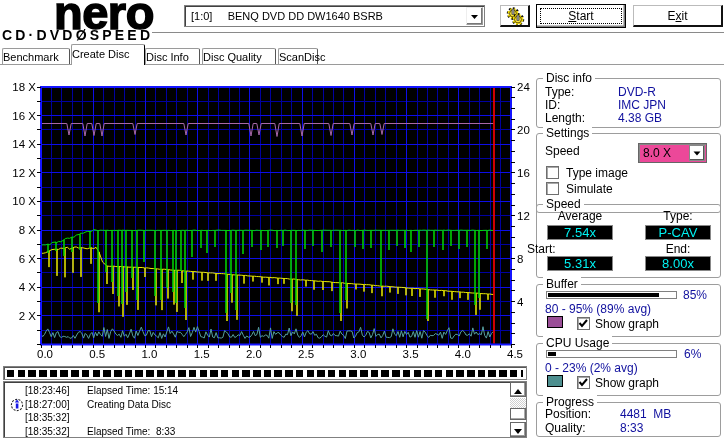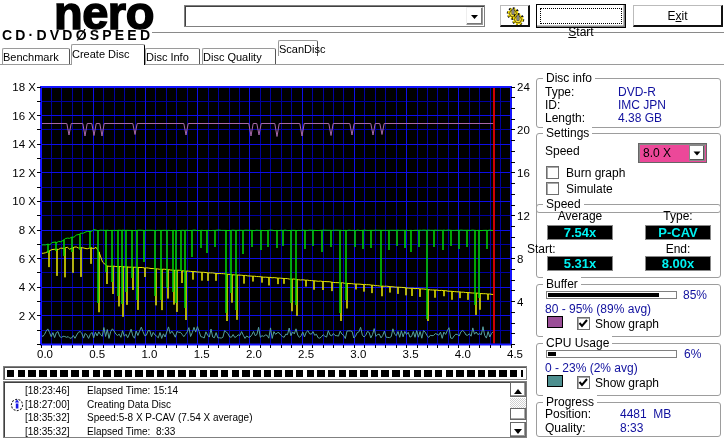--- a/index.html
+++ b/index.html
@@ -2,35 +2,36 @@
 <html><head><meta charset="utf-8"><style>
 *{margin:0;padding:0;box-sizing:border-box}
 html,body{width:724px;height:441px;background:#fff;font-family:"Liberation Sans",sans-serif;color:#000;overflow:hidden}
 .abs{position:absolute}
 .t11{font-size:10px}
 .t12{font-size:12px}
 .nav{color:#10109e}
 .fs{position:absolute;border:1px solid #9d9d9d;border-radius:3px;left:536px;width:185px}
 .fs>.lg{position:absolute;top:-8px;left:6px;background:#fff;padding:0 3px;font-size:12px;line-height:14px;white-space:nowrap}
 .cb{position:absolute;width:13px;height:13px;background:#fff;border:1px solid #6e6e6e;box-shadow:inset 1px 1px 0 #a8a8a8}
-.lcd{position:absolute;width:66px;height:15px;background:#000;border:1px solid #888;color:#00F2F2;font-weight:bold;font-size:13px;text-align:center;line-height:14px}
+.lcd{position:absolute;width:66px;height:15px;background:#000;border:1px solid #888;color:#00F2F2;font-weight:normal;font-size:13px;text-align:center;line-height:14px}
 .bar{position:absolute;width:131px;height:8px;background:#fff;border:1px solid #808080}
 .sw{position:absolute;width:16px;height:12px;border:1px solid #000}
 .lbl{position:absolute;font-size:12px;white-space:nowrap}
 .btn{position:absolute;background:#fff;font-size:12px;text-align:center}
 .tab{position:absolute;background:#fff;border:1px solid #9a9a9a;border-bottom:none;border-radius:2px 2px 0 0;font-size:11px;border-right-color:#555}
 </style></head>
 <body>
 
 <div class="abs" style="left:54px;top:-15px;font-size:47px;font-weight:bold;letter-spacing:-0.5px;-webkit-text-stroke:1.5px #000">nero</div>
 <div class="abs" style="left:2px;top:27px;font-size:14px;font-weight:bold;letter-spacing:3.2px;white-space:nowrap">CD·DVDØSPEED</div>
 <div class="abs" style="left:152px;top:32px;width:572px;height:1px;background:#8a8a8a"></div>
 <div class="abs" style="left:152px;top:33px;width:572px;height:1px;background:#fff"></div>
 
 <div class="abs" style="left:184px;top:5px;width:301px;height:22px;border:1px solid #808080;box-shadow:inset 1px 1px 0 #404040, inset -1px -1px 0 #fff;background:#fff">
+  <div class="abs" style="font-size:11px;left:6px;top:4px;white-space:pre">[1:0]     BENQ DVD DD DW1640 BSRB</div>
   <div class="abs" style="right:1px;top:1px;width:17px;height:18px;background:#fff;border:1px solid #999;border-top-color:#eee;border-left-color:#eee;box-shadow:inset -1px -1px 0 #777">
     <svg width="15" height="16">
         <path d="M4 7 L11 7 L7.5 11 Z" fill="#000"></path>
       </svg>
   </div>
 </div>
 
 <div class="btn" style="left:500px;top:5px;width:30px;height:22px;border-style:solid;border-width:1px 2px 2px 1px;border-color:#bbb #111 #111 #bbb;background:#fff">
   <svg width="28" height="19">
     <circle cx="12" cy="7.5" r="4.6" fill="none" stroke="#000" stroke-width="3.2" stroke-dasharray="1.8 1.7"></circle>
@@ -39,31 +40,31 @@
     <rect x="10.9" y="3" width="2.2" height="5.5" fill="#9a9a9a" stroke="#333" stroke-width="0.6"></rect>
     <circle cx="17" cy="13.5" r="4.6" fill="none" stroke="#000" stroke-width="3.2" stroke-dasharray="1.8 1.7"></circle>
     <circle cx="17" cy="13.5" r="4.4" fill="#F5DE00" stroke="#F5DE00" stroke-width="2" stroke-dasharray="1.8 1.7"></circle>
     <circle cx="17" cy="13.5" r="3.4" fill="#FFEB3B" stroke="#403000" stroke-width="0.8"></circle>
     <rect x="15.9" y="9" width="2.2" height="5.5" fill="#9a9a9a" stroke="#333" stroke-width="0.6"></rect>
   </svg>
 </div>
 
 <div class="btn" style="left:536px;top:4px;width:90px;height:24px;border:1.5px solid #000;box-shadow:inset -1.5px -1.5px 0 #808080, inset 1.5px 1.5px 0 #fff">
   <div class="abs" style="left:4px;top:4px;right:4px;bottom:4px;outline:1px dotted #000"></div>
-  <div style="margin-top:20px"><span style="text-decoration:underline">S</span>tart</div>
+  <div style="margin-top:4px"><span style="text-decoration:underline">S</span>tart</div>
 </div>
 <div class="btn" style="left:633px;top:5px;width:90px;height:22px;border-style:solid;border-width:1px 2px 2px 1px;border-color:#bbb #111 #111 #bbb">
   <div style="margin-top:3px">E<span style="text-decoration:underline">x</span>it</div>
 </div>
 
 <div class="abs" style="left:0;top:64px;width:724px;height:1px;background:#9a9a9a"></div>
 <div class="tab" style="left:2px;top:48px;width:68px;height:16px;line-height:16px">Benchmark</div>
 <div class="tab" style="left:145px;top:48px;width:55px;height:16px;line-height:16px">Disc Info</div>
 <div class="tab" style="left:202px;top:48px;width:74px;height:16px;line-height:16px">Disc Quality</div>
-<div class="tab" style="left:278px;top:40px;width:40px;height:16px;line-height:16px">ScanDisc</div>
+<div class="tab" style="left:278px;top:48px;width:40px;height:16px;line-height:16px">ScanDisc</div>
 <div class="tab" style="left:71px;top:44px;width:74px;height:21px;line-height:19px;border-right-color:#000;z-index:3">Create Disc</div>
 
 <svg width="530" height="300" style="position:absolute;left:0;top:75px">
 <rect x="41.0" y="12.0" width="470.0" height="257.5" fill="#000000"></rect>
 <path d="M51.44 12.0V269.5 M61.89 12.0V269.5 M72.33 12.0V269.5 M82.78 12.0V269.5 M103.67 12.0V269.5 M114.11 12.0V269.5 M124.56 12.0V269.5 M135.00 12.0V269.5 M155.89 12.0V269.5 M166.33 12.0V269.5 M176.78 12.0V269.5 M187.22 12.0V269.5 M208.11 12.0V269.5 M218.56 12.0V269.5 M229.00 12.0V269.5 M239.44 12.0V269.5 M260.33 12.0V269.5 M270.78 12.0V269.5 M281.22 12.0V269.5 M291.67 12.0V269.5 M312.56 12.0V269.5 M323.00 12.0V269.5 M333.44 12.0V269.5 M343.89 12.0V269.5 M364.78 12.0V269.5 M375.22 12.0V269.5 M385.67 12.0V269.5 M396.11 12.0V269.5 M417.00 12.0V269.5 M427.44 12.0V269.5 M437.89 12.0V269.5 M448.33 12.0V269.5 M469.22 12.0V269.5 M479.67 12.0V269.5 M490.11 12.0V269.5 M500.56 12.0V269.5 M41.0 255.19H511.0 M41.0 226.58H511.0 M41.0 197.97H511.0 M41.0 169.36H511.0 M41.0 140.75H511.0 M41.0 112.14H511.0 M41.0 83.53H511.0 M41.0 54.92H511.0 M41.0 26.31H511.0" stroke="#0000A0" stroke-width="1" fill="none" shape-rendering="crispEdges"></path>
 <path d="M93.22 12.0V269.5 M145.44 12.0V269.5 M197.67 12.0V269.5 M249.89 12.0V269.5 M302.11 12.0V269.5 M354.33 12.0V269.5 M406.56 12.0V269.5 M458.78 12.0V269.5 M41.0 240.89H511.0 M41.0 212.28H511.0 M41.0 183.67H511.0 M41.0 155.06H511.0 M41.0 126.44H511.0 M41.0 97.83H511.0 M41.0 69.22H511.0 M41.0 40.61H511.0" stroke="#0D0DE8" stroke-width="1" fill="none" shape-rendering="crispEdges"></path>
 <polyline points="41.0,259.2 42.7,261.6 44.4,259.6 46.1,256.2 47.8,253.9 49.5,257.4 51.2,261.7 52.9,257.6 54.6,262.6 56.3,257.7 58.0,256.6 59.7,261.5 61.4,262.5 63.1,261.3 64.8,261.5 66.5,262.3 68.2,261.6 69.9,263.3 71.6,263.0 73.3,260.5 75.0,263.3 76.7,260.0 78.4,257.3 80.1,256.5 81.8,258.2 83.5,263.1 85.2,258.4 86.9,260.1 88.6,263.4 90.3,259.3 92.0,257.4 93.7,262.8 95.4,257.2 97.1,260.9 98.8,256.8 100.5,259.6 102.2,261.3 103.9,252.5 105.6,261.5 107.3,254.5 109.0,263.4 110.7,256.6 112.4,253.8 114.1,256.0 115.8,259.1 117.5,260.5 119.2,259.2 120.9,262.3 122.6,255.7 124.3,261.2 126.0,259.3 127.7,262.7 129.4,258.9 131.1,254.1 132.8,260.9 134.5,263.2 136.2,256.0 137.9,260.5 139.6,256.1 141.3,252.1 143.0,256.7 144.7,260.7 146.4,260.2 148.1,255.6 149.8,255.6 151.5,261.7 153.2,257.4 154.9,259.9 156.6,261.2 158.3,262.8 160.0,257.5 161.7,263.4 163.4,258.8 165.1,262.0 166.8,256.9 168.5,251.9 170.2,258.5 171.9,256.2 173.6,258.9 175.3,262.2 177.0,256.5 178.7,257.3 180.4,257.3 182.1,259.3 183.8,261.7 185.5,259.4 187.2,256.9 188.9,252.6 190.6,261.5 192.3,257.5 194.0,252.3 195.7,257.1 197.4,251.6 199.1,256.4 200.8,261.6 202.5,262.1 204.2,263.0 205.9,256.8 207.6,260.1 209.3,262.1 211.0,254.0 212.7,262.0 214.4,262.7 216.1,257.6 217.8,262.8 219.5,262.8 221.2,263.1 222.9,262.3 224.6,255.6 226.3,256.9 228.0,258.8 229.7,262.0 231.4,262.2 233.1,259.5 234.8,262.5 236.5,261.6 238.2,259.8 239.9,260.5 241.6,256.6 243.3,260.3 245.0,263.4 246.7,261.0 248.4,262.2 250.1,262.0 251.8,259.8 253.5,256.5 255.2,260.7 256.9,259.5 258.6,252.3 260.3,262.3 262.0,260.7 263.7,261.4 265.4,260.0 267.1,260.3 268.8,263.2 270.5,252.9 272.2,263.4 273.9,256.6 275.6,259.3 277.3,257.8 279.0,257.6 280.7,260.0 282.4,261.5 284.1,262.3 285.8,259.1 287.5,259.6 289.2,253.0 290.9,260.7 292.6,256.9 294.3,258.9 296.0,253.8 297.7,260.0 299.4,262.4 301.1,260.7 302.8,257.1 304.5,261.9 306.2,257.2 307.9,255.7 309.6,258.8 311.3,259.2 313.0,256.6 314.7,260.3 316.4,259.3 318.1,262.7 319.8,263.2 321.5,261.7 323.2,259.7 324.9,261.3 326.6,262.1 328.3,255.7 330.0,260.0 331.7,260.9 333.4,258.5 335.1,260.5 336.8,260.7 338.5,261.1 340.2,256.1 341.9,259.1 343.6,260.4 345.3,263.5 347.0,256.1 348.7,255.9 350.4,255.9 352.1,256.5 353.8,263.0 355.5,261.2 357.2,257.6 358.9,256.9 360.6,252.3 362.3,260.0 364.0,262.0 365.7,260.4 367.4,256.5 369.1,257.3 370.8,262.9 372.5,259.6 374.2,253.6 375.9,261.4 377.6,259.5 379.3,259.2 381.0,262.9 382.7,260.5 384.4,256.1 386.1,262.2 387.8,262.4 389.5,262.6 391.2,261.7 392.9,253.8 394.6,259.2 396.3,260.7 398.0,256.5 399.7,262.3 401.4,255.8 403.1,261.8 404.8,256.4 406.5,259.5 408.2,257.3 409.9,262.1 411.6,261.4 413.3,256.5 415.0,262.3 416.7,255.6 418.4,262.2 420.1,256.5 421.8,263.2 423.5,255.6 425.2,257.2 426.9,260.3 428.6,262.5 430.3,260.3 432.0,260.7 433.7,260.4 435.4,258.5 437.1,259.3 438.8,260.2 440.5,257.2 442.2,263.3 443.9,257.1 445.6,259.4 447.3,255.7 449.0,252.7 450.7,263.0 452.4,263.5 454.1,260.8 455.8,259.2 457.5,259.6 459.2,261.0 460.9,256.8 462.6,255.5 464.3,256.9 466.0,260.0 467.7,260.3 469.4,258.8 471.1,261.2 472.8,252.9 474.5,259.2 476.2,257.0 477.9,259.6 479.6,258.7 481.3,259.7 483.0,251.7 484.7,260.5 486.4,263.1 488.1,256.6 489.8,262.0 491.5,258.4 493.2,256.6" fill="none" stroke="#55A0A0" stroke-width="1"></polyline>
 <polyline points="41.0,48.5 66.8,48.5 69.0,60.0 71.2,48.5 82.8,48.5 85.0,61.0 87.2,48.5 91.8,48.5 94.0,60.5 96.2,48.5 99.8,48.5 102.0,61.0 104.2,48.5 132.8,48.5 135.0,59.5 137.2,48.5 183.8,48.5 186.0,60.0 188.2,48.5 248.8,48.5 251.0,61.0 253.2,48.5 256.8,48.5 259.0,60.0 261.2,48.5 274.8,48.5 277.0,61.5 279.2,48.5 299.8,48.5 302.0,61.0 304.2,48.5 328.8,48.5 331.0,60.5 333.2,48.5 349.8,48.5 352.0,60.0 354.2,48.5 370.8,48.5 373.0,60.0 375.2,48.5 379.8,48.5 382.0,59.5 384.2,48.5 493.5,48.5" fill="none" stroke="#A868A8" stroke-width="1"></polyline>
 <polyline points="41.0,178.2 43.2,178.3 45.4,177.8 49.0,176.0 49.0,192.1 49.0,176.0 49.8,175.6 52.0,174.6 54.2,174.3 57.0,174.3 57.0,200.9 57.0,174.3 58.6,174.4 60.8,173.1 65.0,173.5 65.0,202.3 65.0,173.5 65.2,172.8 67.4,172.3 69.6,174.2 73.0,172.9 73.0,197.8 73.0,172.9 74.0,172.2 76.2,171.9 78.4,173.0 81.0,172.7 81.0,201.9 81.0,172.7 82.8,172.8 85.0,173.3 87.2,173.8 91.0,172.5 91.0,188.8 91.0,172.5 91.6,173.0 93.8,173.6 96.0,172.3 99.0,177.0 99.0,237.2 99.0,177.0 100.4,181.1 102.6,187.1 107.0,191.1 107.0,209.0 107.0,191.1 107.0,191.0 109.2,191.3 113.0,191.3 113.0,219.0 113.0,191.3 113.6,191.1 115.8,191.6 119.0,191.6 119.0,231.4 119.0,191.6 120.2,191.5 123.0,191.7 123.0,241.8 123.0,191.7 124.6,191.9 127.0,191.9 127.0,229.8 127.0,191.9 129.0,192.2 132.9,192.1 133.0,215.0 133.1,192.1 133.4,192.2 135.6,192.3 137.9,192.4 138.0,234.9 138.1,192.4 140.0,192.5 142.2,192.5 144.9,193.0 145.0,202.0 145.1,193.0 146.6,192.8 148.8,193.1 151.0,193.5 153.2,193.6 155.9,193.8 156.0,230.3 156.1,193.8 157.6,193.9 159.8,194.3 161.9,194.3 162.0,235.1 162.1,194.3 164.2,194.2 167.9,194.7 168.0,223.5 168.1,194.7 168.6,194.6 170.8,195.0 173.9,195.2 174.0,229.6 174.1,195.2 176.9,195.4 177.0,236.9 177.1,195.4 177.4,195.2 179.6,195.3 181.9,195.8 182.0,208.0 182.1,195.8 185.9,196.1 186.0,245.0 186.1,196.1 186.2,196.0 188.4,196.1 190.6,196.4 192.9,196.6 193.0,204.6 193.1,196.6 195.0,196.6 197.2,197.0 199.4,197.1 201.9,197.3 202.0,205.6 202.1,197.3 203.8,197.3 207.9,197.8 208.0,205.8 208.1,197.8 208.2,197.8 210.4,197.9 212.6,197.9 215.9,198.4 216.0,205.8 216.1,198.4 217.0,198.7 219.2,198.5 221.4,198.6 223.6,198.7 226.9,199.2 227.0,246.0 227.1,199.2 228.0,199.3 231.9,199.6 232.0,227.6 232.1,199.6 232.4,199.8 234.6,199.9 236.9,200.0 237.0,244.8 237.1,200.0 239.0,200.1 241.2,200.2 243.9,200.5 244.0,208.6 244.1,200.5 245.6,200.4 247.8,200.9 250.0,201.0 252.9,201.2 253.0,206.5 253.1,201.2 254.4,201.2 256.6,201.5 258.8,201.6 261.9,201.9 262.0,207.6 262.1,201.9 263.2,202.2 265.4,202.2 268.9,202.4 269.0,210.4 269.1,202.4 269.8,202.3 272.0,202.8 274.2,202.6 277.9,203.1 278.0,209.1 278.1,203.1 278.6,203.1 280.8,203.2 283.9,203.5 284.0,208.8 284.1,203.5 285.2,203.5 287.4,203.6 289.6,204.1 291.9,204.1 292.0,236.2 292.1,204.1 294.0,204.0 296.9,204.5 297.0,240.8 297.1,204.5 298.4,204.7 300.6,205.0 302.8,204.8 305.9,205.2 306.0,211.5 306.1,205.2 307.2,205.1 309.4,205.5 311.6,205.6 313.9,205.8 314.0,214.7 314.1,205.8 316.0,206.0 318.2,206.3 320.4,206.1 322.9,206.5 323.0,215.0 323.1,206.5 324.8,206.5 327.0,206.7 329.2,206.7 331.9,207.2 332.0,216.1 332.1,207.2 333.6,207.5 335.8,207.6 338.0,207.7 340.9,207.9 341.0,246.0 341.1,207.9 342.4,207.7 344.6,208.3 346.9,208.3 347.0,233.4 347.1,208.3 349.0,208.6 351.2,208.6 353.4,208.9 355.9,209.0 356.0,214.4 356.1,209.0 357.8,209.1 360.0,209.2 363.9,209.6 364.0,216.6 364.1,209.6 364.4,209.4 366.6,209.7 368.8,209.7 371.9,210.2 372.0,218.1 372.1,210.2 373.2,210.2 375.4,210.6 377.6,210.7 379.8,211.0 381.9,211.0 382.0,221.2 382.1,211.0 384.2,211.3 386.4,211.2 389.9,211.6 390.0,217.5 390.1,211.6 390.8,211.7 393.0,211.8 395.2,212.1 397.9,212.2 398.0,218.9 398.1,212.2 399.6,212.3 401.8,212.4 405.9,212.8 406.0,220.3 406.1,212.8 406.2,212.9 408.4,213.2 411.9,213.3 412.0,221.0 412.1,213.3 412.8,213.2 415.0,213.7 417.2,213.4 419.9,213.9 420.0,221.9 420.1,213.9 421.6,213.9 423.8,214.0 427.9,214.5 428.0,246.0 428.1,214.5 428.2,214.6 430.4,214.9 432.6,215.0 434.9,215.0 435.0,222.7 435.1,215.0 437.0,215.1 439.2,215.5 441.4,215.4 443.9,215.7 444.0,221.2 444.1,215.7 445.8,215.7 448.0,216.2 451.9,216.3 452.0,224.7 452.1,216.3 452.4,216.4 454.6,216.6 456.8,216.8 459.9,216.9 460.0,223.1 460.1,216.9 461.2,217.2 463.4,217.2 465.6,217.5 467.9,217.5 468.0,224.8 468.1,217.5 470.0,217.8 472.2,218.0 475.9,218.1 476.0,239.9 476.1,218.1 476.6,218.1 479.9,218.4 480.0,234.7 480.1,218.4 481.0,218.6 483.2,218.7 485.4,218.7 487.9,219.0 488.0,224.8 488.1,219.0 489.8,219.0 492.0,219.4 493.5,219.5" fill="none" stroke="#EDED00" stroke-width="1"></polyline>
 <polyline points="41.0,170.3 43.2,169.8 45.4,169.9 48.0,169.1 48.0,178.0 48.0,169.1 49.8,169.8 52.0,167.5 56.0,167.0 56.0,176.0 56.0,167.0 56.4,167.9 58.6,166.4 60.8,166.8 64.0,164.8 64.0,181.0 64.0,164.8 65.2,163.7 67.4,163.1 69.6,163.3 72.0,162.0 72.0,177.0 72.0,162.0 74.0,162.2 76.2,160.1 80.0,159.2 80.0,175.0 80.0,159.2 80.6,158.1 82.8,158.4 85.0,157.3 87.2,156.4 90.0,156.5 90.0,173.0 90.0,156.5 91.6,156.3 93.8,154.6 98.0,155.6 98.0,228.0 98.0,155.6 98.2,155.6 100.4,155.2 102.6,155.3 106.0,155.4 106.0,197.0 106.0,155.4 107.0,155.2 109.2,155.5 112.0,155.4 112.0,207.0 112.0,155.4 113.6,155.4 118.0,155.4 118.0,221.0 118.0,155.4 118.0,155.2 122.0,155.4 122.0,229.0 122.0,155.4 122.4,155.2 126.0,155.4 126.0,217.0 126.0,155.4 126.8,155.3 129.0,155.4 131.9,155.4 132.0,203.0 132.1,155.4 133.4,155.5 136.9,155.4 137.0,225.0 137.1,155.4 137.8,155.2 140.0,155.2 143.9,155.4 144.0,187.0 144.1,155.4 144.4,155.5 146.6,155.3 148.8,155.3 151.0,155.3 154.9,155.4 155.0,221.0 155.1,155.4 155.4,155.6 157.6,155.3 160.9,155.4 161.0,225.0 161.1,155.4 162.0,155.4 164.2,155.3 166.9,155.4 167.0,213.0 167.1,155.4 168.6,155.3 170.8,155.6 172.9,155.4 173.0,217.0 173.1,155.4 175.9,155.4 176.0,228.0 176.1,155.4 177.4,155.6 180.9,155.4 181.0,196.0 181.1,155.4 181.8,155.3 184.9,155.4 185.0,233.0 185.1,155.4 186.2,155.2 188.4,155.5 191.9,155.4 192.0,182.0 192.1,155.4 192.8,155.2 195.0,155.1 197.2,155.6 200.9,155.4 201.0,173.0 201.1,155.4 201.6,155.3 203.8,155.5 206.9,155.4 207.0,178.0 207.1,155.4 208.2,155.3 210.4,155.6 212.6,155.4 214.9,155.4 215.0,172.0 215.1,155.4 217.0,155.2 219.2,155.1 221.4,155.4 223.6,155.4 225.9,155.4 226.0,238.0 226.1,155.4 228.0,155.6 230.9,155.4 231.0,218.0 231.1,155.4 232.4,155.2 235.9,155.4 236.0,235.0 236.1,155.4 236.8,155.4 239.0,155.3 242.9,155.4 243.0,179.0 243.1,155.4 243.4,155.4 245.6,155.2 247.8,155.3 251.9,155.4 252.0,172.0 252.1,155.4 252.2,155.4 254.4,155.6 256.6,155.2 258.8,155.4 260.9,155.4 261.0,175.0 261.1,155.4 263.2,155.5 265.4,155.6 267.9,155.4 268.0,172.0 268.1,155.4 269.8,155.2 272.0,155.2 274.2,155.6 276.9,155.4 277.0,173.0 277.1,155.4 278.6,155.6 280.8,155.3 282.9,155.4 283.0,171.0 283.1,155.4 285.2,155.1 287.4,155.6 290.9,155.4 291.0,228.0 291.1,155.4 291.8,155.3 295.9,155.4 296.0,230.0 296.1,155.4 296.2,155.6 298.4,155.4 300.6,155.5 302.8,155.2 304.9,155.3 305.0,174.0 305.1,155.3 307.2,155.5 309.4,155.2 312.9,155.3 313.0,171.0 313.1,155.3 313.8,155.3 316.0,155.5 318.2,155.5 321.9,155.3 322.0,177.0 322.1,155.3 322.6,155.2 324.8,155.2 327.0,155.3 330.9,155.3 331.0,172.0 331.1,155.3 331.4,155.4 333.6,155.3 335.8,155.2 339.9,155.3 340.0,238.0 340.1,155.3 340.2,155.2 342.4,155.5 345.9,155.3 346.0,225.0 346.1,155.3 346.8,155.5 349.0,155.1 351.2,155.4 354.9,155.3 355.0,172.0 355.1,155.3 355.6,155.5 357.8,155.1 360.0,155.5 362.9,155.3 363.0,174.0 363.1,155.3 364.4,155.1 366.6,155.4 368.8,155.4 370.9,155.3 371.0,173.0 371.1,155.3 373.2,155.4 375.4,155.2 377.6,155.3 380.9,155.3 381.0,211.0 381.1,155.3 382.0,155.4 384.2,155.3 386.4,155.4 388.9,155.3 389.0,175.0 389.1,155.3 390.8,155.3 393.0,155.3 396.9,155.3 397.0,171.0 397.1,155.3 397.4,155.1 399.6,155.4 401.8,155.3 404.9,155.3 405.0,173.0 405.1,155.3 406.2,155.2 408.4,155.5 410.9,155.3 411.0,177.0 411.1,155.3 412.8,155.5 415.0,155.3 418.9,155.3 419.0,172.0 419.1,155.3 419.4,155.2 421.6,155.3 423.8,155.1 426.9,155.3 427.0,244.0 427.1,155.3 428.2,155.1 430.4,155.3 433.9,155.3 434.0,172.0 434.1,155.3 434.8,155.1 437.0,155.3 439.2,155.3 442.9,155.3 443.0,175.0 443.1,155.3 443.6,155.1 445.8,155.4 448.0,155.1 450.9,155.3 451.0,171.0 451.1,155.3 452.4,155.4 454.6,155.4 456.8,155.3 458.9,155.3 459.0,174.0 459.1,155.3 461.2,155.1 463.4,155.3 466.9,155.3 467.0,172.0 467.1,155.3 467.8,155.2 470.0,155.5 472.2,155.1 474.9,155.3 475.0,230.0 475.1,155.3 476.6,155.5 478.9,155.3 479.0,223.0 479.1,155.3 481.0,155.6 483.2,155.4 486.9,155.3 487.0,174.0 487.1,155.3 487.6,155.5 489.8,155.1 492.0,155.5 493.5,155.3" fill="none" stroke="#00DA00" stroke-width="1"></polyline>
@@ -100,21 +101,20 @@
 <div class="abs" style="left:3px;top:366px;width:524px;height:14px;border:1px solid #808080;box-shadow:inset 1px 1px 0 #555;background:#fff">
   <div class="abs" style="left:3px;top:3px;right:3px;bottom:2px;background:repeating-linear-gradient(90deg,#000 0px,#000 7.5px,#fff 7.5px,#fff 10.7px)"></div>
 </div>
 
 <div class="abs" style="left:3px;top:381px;width:524px;height:57px;border:1px solid #808080;box-shadow:inset 1px 1px 0 #404040;background:#fff">
   <div class="abs t11" style="left:21px;top:3px">[18:23:46]</div>
     <div class="abs t11" style="left:83px;top:3px">Elapsed Time: 15:14</div>
   <div class="abs t11" style="left:21px;top:16.5px">[18:27:00]</div>
     <div class="abs t11" style="left:83px;top:16.5px">Creating Data Disc</div>
   <div class="abs t11" style="left:21px;top:30px">[18:35:32]</div>
-    <div class="abs t11" style="left:83px;top:30px;white-space:pre">Speed:5-8 X P-CAV (7.54 X average)</div>
   <div class="abs t11" style="left:21px;top:43.5px">[18:35:32]</div>
     <div class="abs t11" style="left:83px;top:43.5px;white-space:pre">Elapsed Time:  8:33</div>
   <svg class="abs" width="14" height="14" style="left:6px;top:16px">
     <circle cx="7" cy="7" r="5.6" fill="#fff" stroke="#222" stroke-width="1.1" stroke-dasharray="2 1.4"></circle>
     <rect x="5.8" y="5.5" width="2.6" height="5" fill="#1919E6"></rect>
     <path d="M7 1.5 L9.2 4.5 L4.8 4.5 Z" fill="#1919E6"></path>
   </svg>
 
   <div class="abs" style="right:0;top:0;width:16px;height:55px;background:#fff">
     <div class="abs" style="left:0;top:16px;width:16px;height:10px;background:repeating-conic-gradient(#fff 0% 25%, #cfcfcf 0% 50%) 0 0/2px 2px"></div>
@@ -142,21 +142,21 @@
     <span class="lg">Settings</span>
   </div>
 <div class="lbl" style="left:545px;top:144px">Speed</div>
 <div class="abs" style="left:638px;top:143px;width:69px;height:20px;border:1px solid #666;box-shadow:inset 1px 1px 0 #888;background:#ec4899">
   <div class="abs t12" style="left:4px;top:2px">8.0 X</div>
   <div class="abs" style="right:1px;top:1px;width:16px;height:16px;background:#fff;border:1px solid #888;box-shadow:inset -1px -1px 0 #555"><svg width="14" height="14">
         <path d="M3.5 5.5 L10.5 5.5 L7 9.5 Z" fill="#000"></path>
       </svg></div>
 </div>
 <div class="cb" style="left:546px;top:166px"></div>
-<div class="lbl" style="left:566px;top:166px">Burn graph</div>
+<div class="lbl" style="left:566px;top:166px">Type image</div>
 <div class="cb" style="left:546px;top:182px"></div>
 <div class="lbl" style="left:566px;top:182px">Simulate</div>
 
 <div class="fs" style="top:204px;height:74px">
     <span class="lg">Speed</span>
   </div>
 <div class="lbl" style="left:547px;top:209px;width:66px;text-align:center">Average</div>
 <div class="lbl" style="left:645px;top:209px;width:66px;text-align:center">Type:</div>
 <div class="lcd" style="left:547px;top:225px">7.54x</div>
 <div class="lcd" style="left:645px;top:225px">P-CAV</div>

